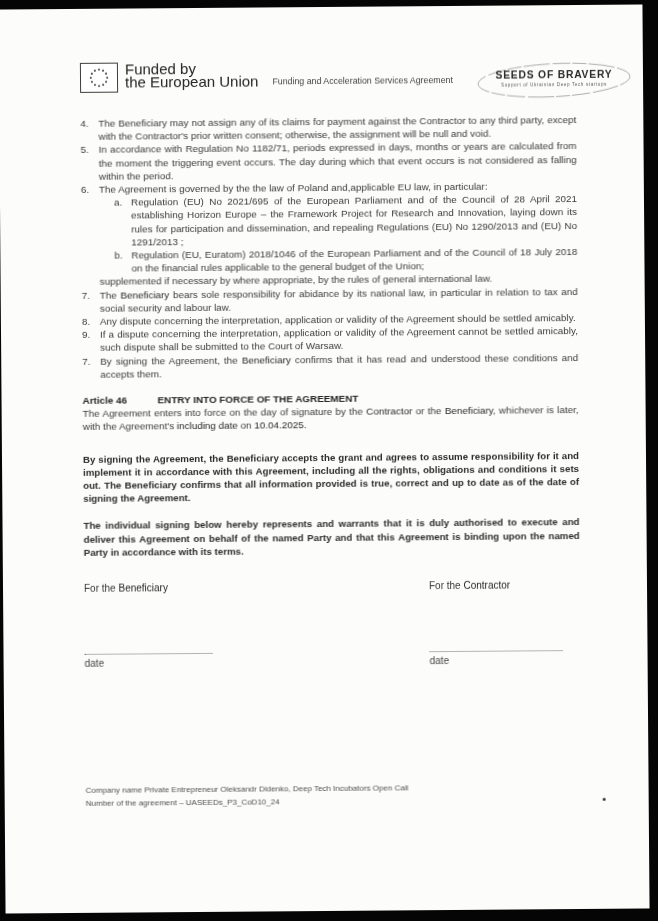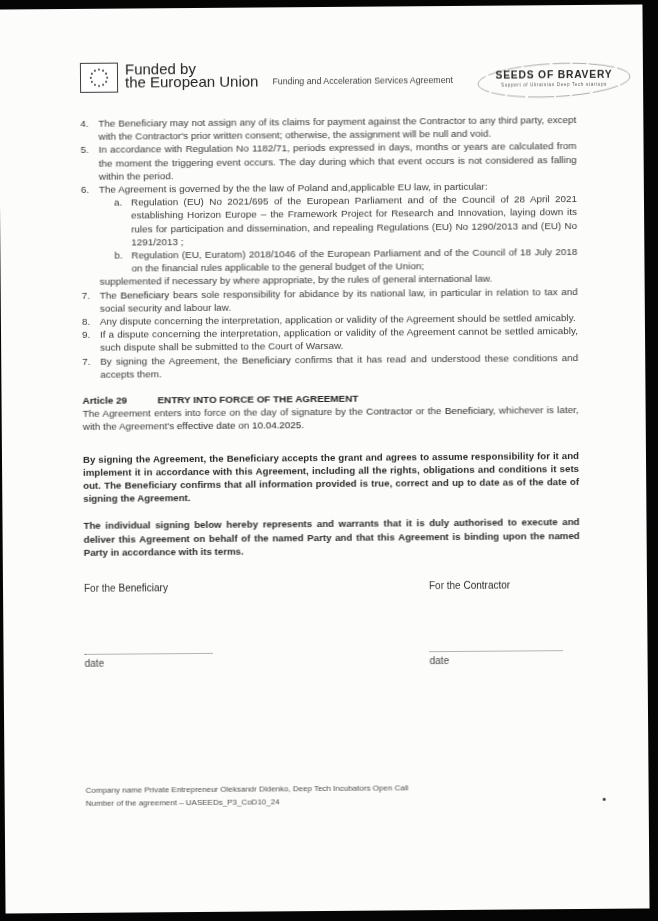--- a/index.html
+++ b/index.html
@@ -128,24 +128,24 @@
         <span class="cbody"><span>If a dispute concerning the interpretation, application or validity of the Agreement cannot be settled amicably, such dispute shall be submitted to the Court of Warsaw.</span></span>
       </div>
       <div class="clause">
         <span class="num">7.</span>
         <span class="cbody"><span>By signing the Agreement, the </span><span class="b">Beneficiary</span><span> confirms that it has read and understood these conditions and accepts them.</span></span>
       </div>
     </div>
 
   <div class="article">
     <div class="article-head">
-      <span class="article-label">Article 29</span>
+      <span class="article-label">Article 46</span>
       <span>ENTRY INTO FORCE OF THE AGREEMENT</span>
     </div>
-    <div class="article-par"><span>The Agreement enters into force on the day of signature by the </span><span class="b">Contractor</span><span> or the </span><span class="b">Beneficiary</span><span>, whichever is later, with the Agreement's </span><span class="b">effective date</span><span> on </span><span class="b">10.04.2025.</span></div>
+    <div class="article-par"><span>The Agreement enters into force on the day of signature by the </span><span class="b">Contractor</span><span> or the </span><span class="b">Beneficiary</span><span>, whichever is later, with the Agreement's </span><span class="b">including date</span><span> on </span><span class="b">10.04.2025.</span></div>
   </div>
 
   <p class="decl">By signing the Agreement, the Beneficiary accepts the grant and agrees to assume responsibility for it and implement it in accordance with this Agreement, including all the rights, obligations and conditions it sets out. The Beneficiary confirms that all information provided is true, correct and up to date as of the date of signing the Agreement.</p>
   <p class="decl">The individual signing below hereby represents and warrants that it is duly authorised to execute and deliver this Agreement on behalf of the named Party and that this Agreement is binding upon the named Party in accordance with its terms.</p>
 
   <div class="sign-row">
     <div class="sign-col">
       <div><span>For the </span><span class="b">Beneficiary</span></div>
       <div class="dotline"></div>
       <div class="date-lbl">date</div>

